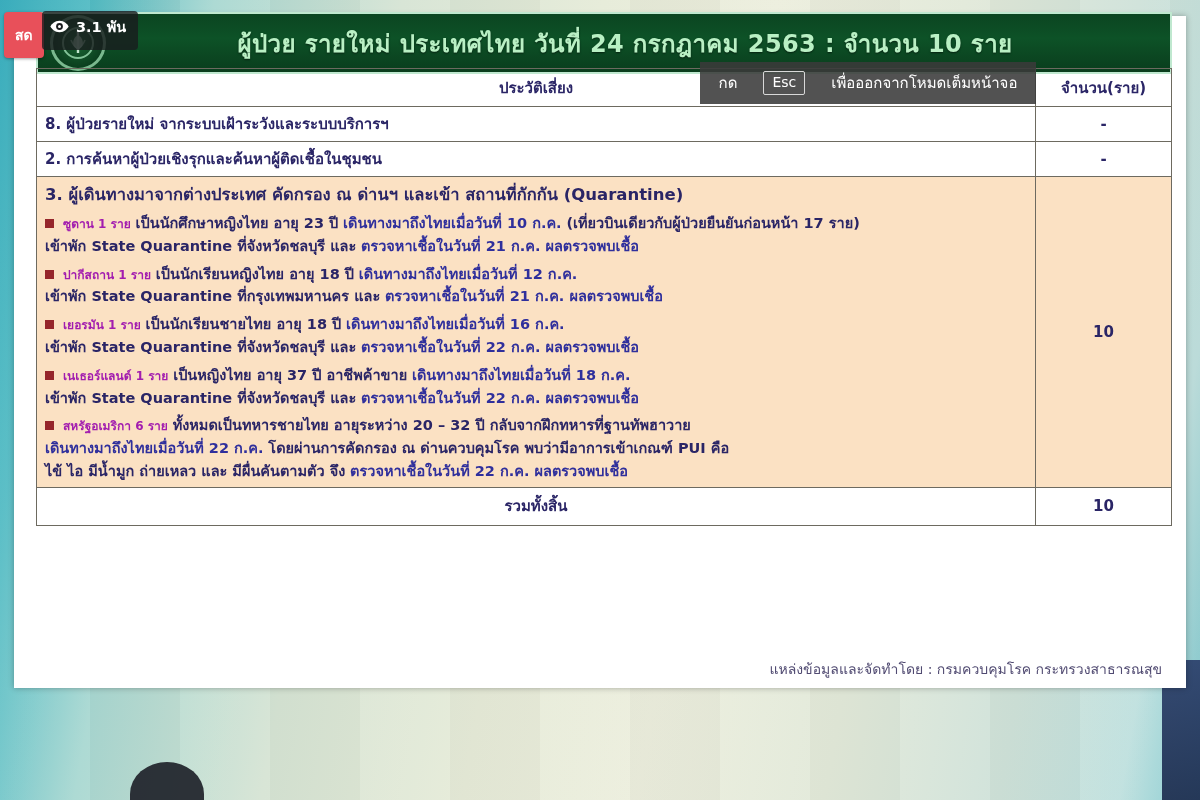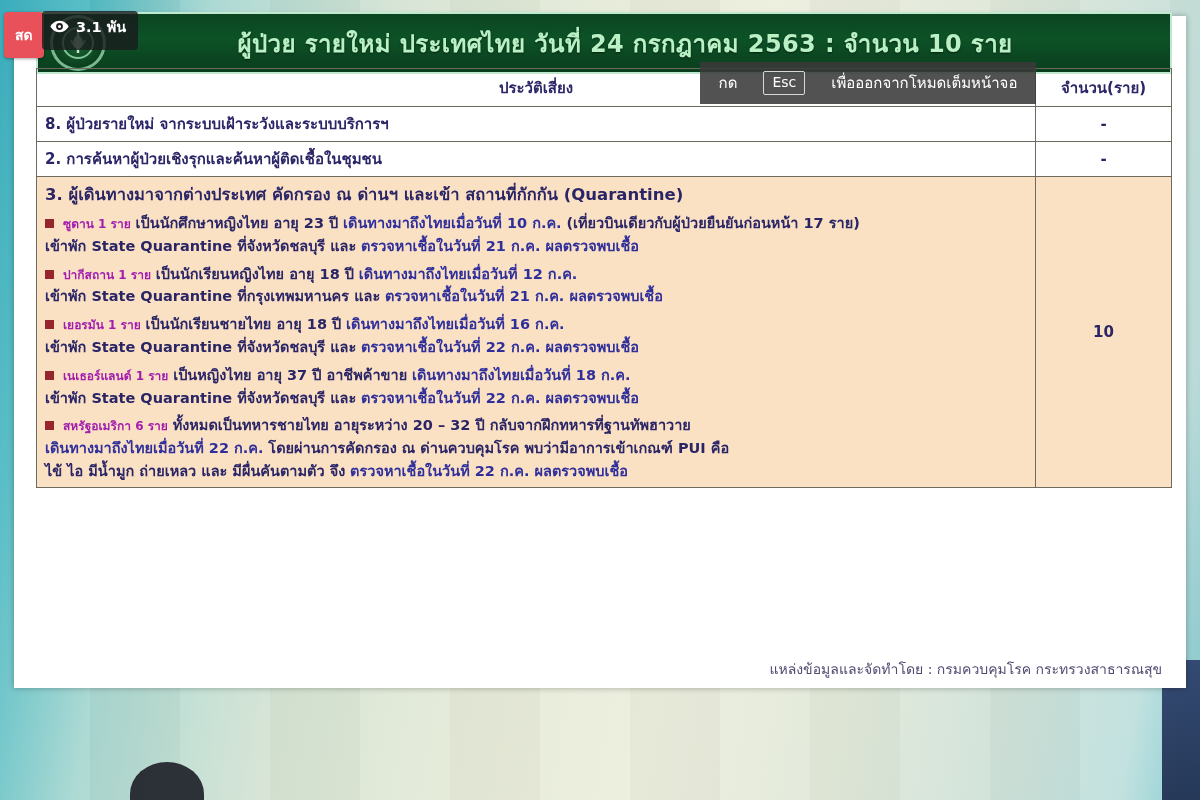--- a/index.html
+++ b/index.html
@@ -251,20 +251,24 @@
               </div>
               <div class="ln ln2">
                 <span class="body-t">ไข้ ไอ มีน้ำมูก ถ่ายเหลว  และ  มีผื่นคันตามตัว  จึง</span>
                 <span class="blue-t">ตรวจหาเชื้อในวันที่  22 ก.ค.  ผลตรวจพบเชื้อ</span>
               </div>
             </div>
           </td>
           <td class="count-big">10</td>
         </tr>
 
+        <tr class="total-row">
+          <td>รวมทั้งสิ้น</td>
+          <td>10</td>
+        </tr>
       </tbody>
     </table>
 
     <div class="credit">แหล่งข้อมูลและจัดทำโดย : กรมควบคุมโรค กระทรวงสาธารณสุข</div>
   </div>
 
   <div class="live-badge">สด</div>
 
   <div class="view-chip">
     <span>

